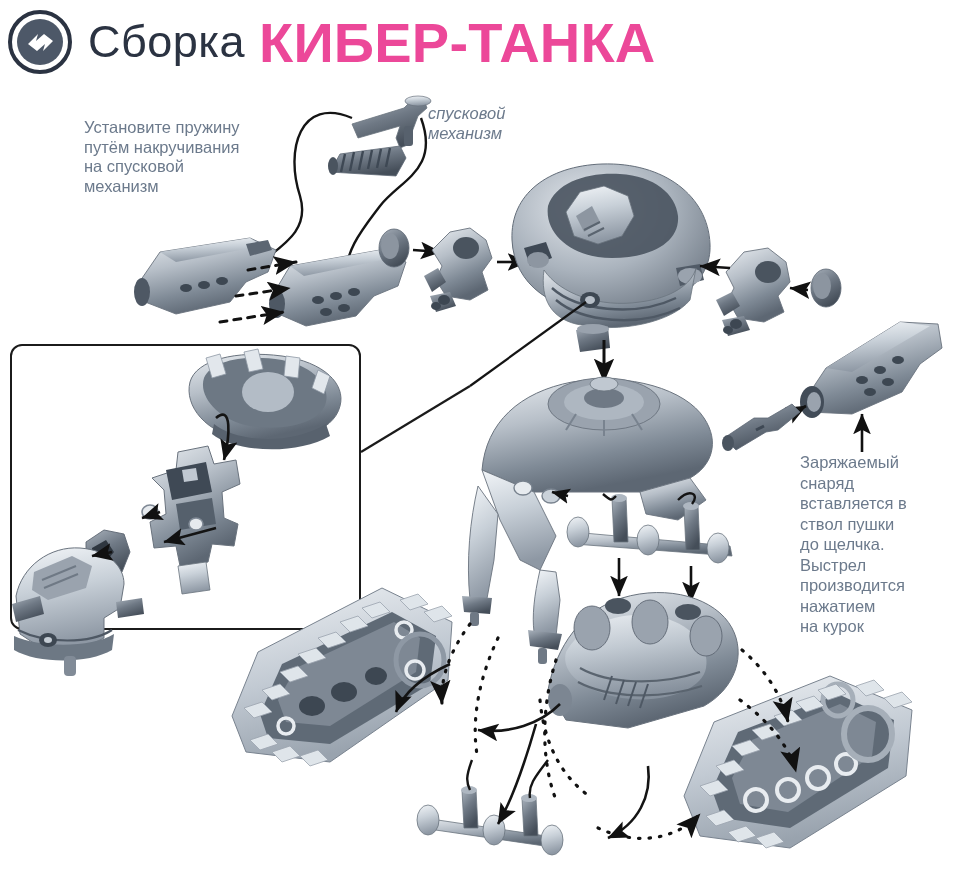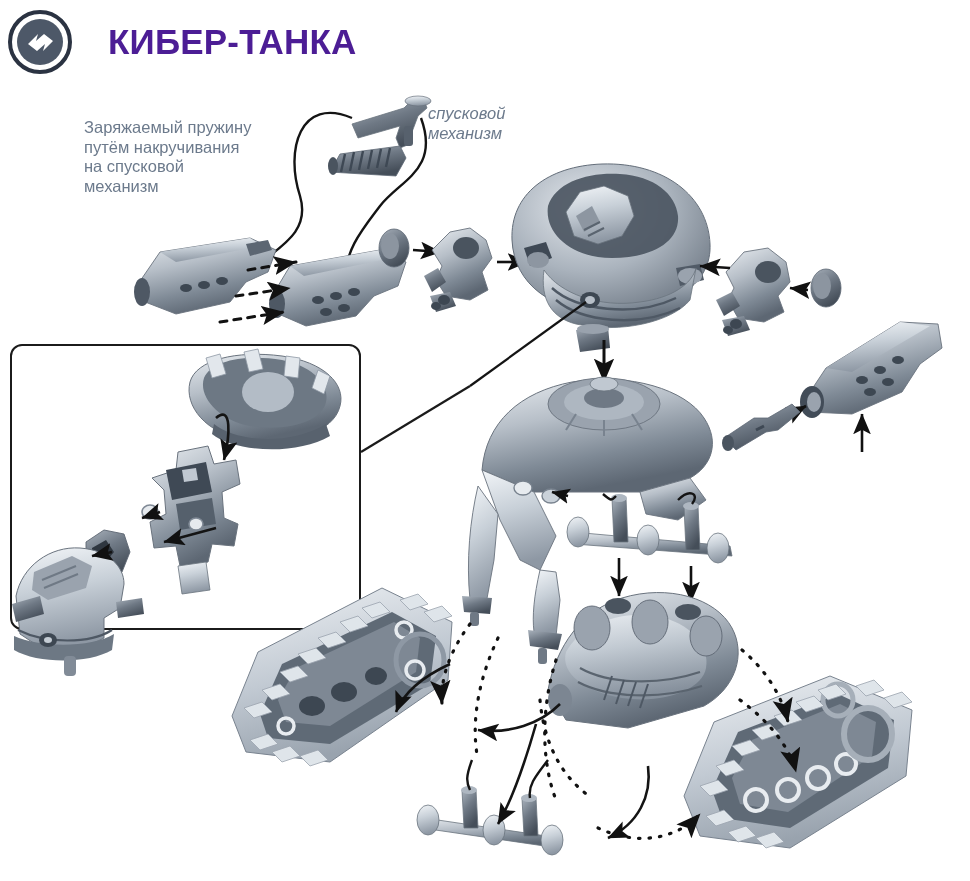--- a/index.html
+++ b/index.html
@@ -38,25 +38,25 @@
     align-items: center;
     white-space: nowrap;
   }
   .title-light {
     font-size: 45px;
     font-weight: 400;
     color: #2b3342;
     letter-spacing: 0.5px;
   }
   .title-bold {
-    font-size: 35px;
+    font-size: 56px;
     font-weight: 700;
-    color: #4c1d95;
+    color: #ec4899;
     letter-spacing: 0.2px;
-    margin-left: 20px;
+    margin-left: 14px;
   }
 
   
   .callout {
     position: absolute;
     color: #6c7a8c;
     font-size: 16.5px;
     line-height: 19.5px;
     white-space: pre-line;
   }
@@ -94,34 +94,44 @@
 
     <div id="logo-badge">
       <svg width="64" height="64" viewBox="0 0 64 64">
         <circle cx="32" cy="32" r="30" fill="none" stroke="#2b3342" stroke-width="4"></circle>
         <circle cx="32" cy="32" r="23" fill="#4d5868"></circle>
         <path d="M20 34 L30 24 L28 31 L36 24 L45 31 L35 41 L37 34 L29 41 Z" fill="#ffffff"></path>
       </svg>
     </div>
 
     <div id="title-block">
+      <span class="title-light">Сборка</span>
       <span class="title-bold">КИБЕР-ТАНКА</span>
     </div>
   </div>
 
   <div id="inset-box"></div>
 
-  <div class="callout" id="callout-spring">Заряжаемый пружину
+  <div class="callout" id="callout-spring">Установите пружину
 путём накручивания
 на спусковой
 механизм</div>
 
   <div class="callout" id="callout-trigger">спусковой
 механизм</div>
 
+  <div class="callout" id="callout-shell">Заряжаемый
+снаряд
+вставляется в
+ствол пушки
+до щелчка.
+Выстрел
+производится
+нажатием
+на курок</div>
 
   <svg id="art" viewBox="0 0 970 881">
     <defs>
       <linearGradient id="gMetal" x1="0" y1="0" x2="0.4" y2="1">
         <stop offset="0%" stop-color="#e9edf1"></stop>
         <stop offset="40%" stop-color="#b7bfc8"></stop>
         <stop offset="75%" stop-color="#7f8a96"></stop>
         <stop offset="100%" stop-color="#5d6773"></stop>
       </linearGradient>
       <linearGradient id="gMetalL" x1="0" y1="0" x2="0.2" y2="1">

